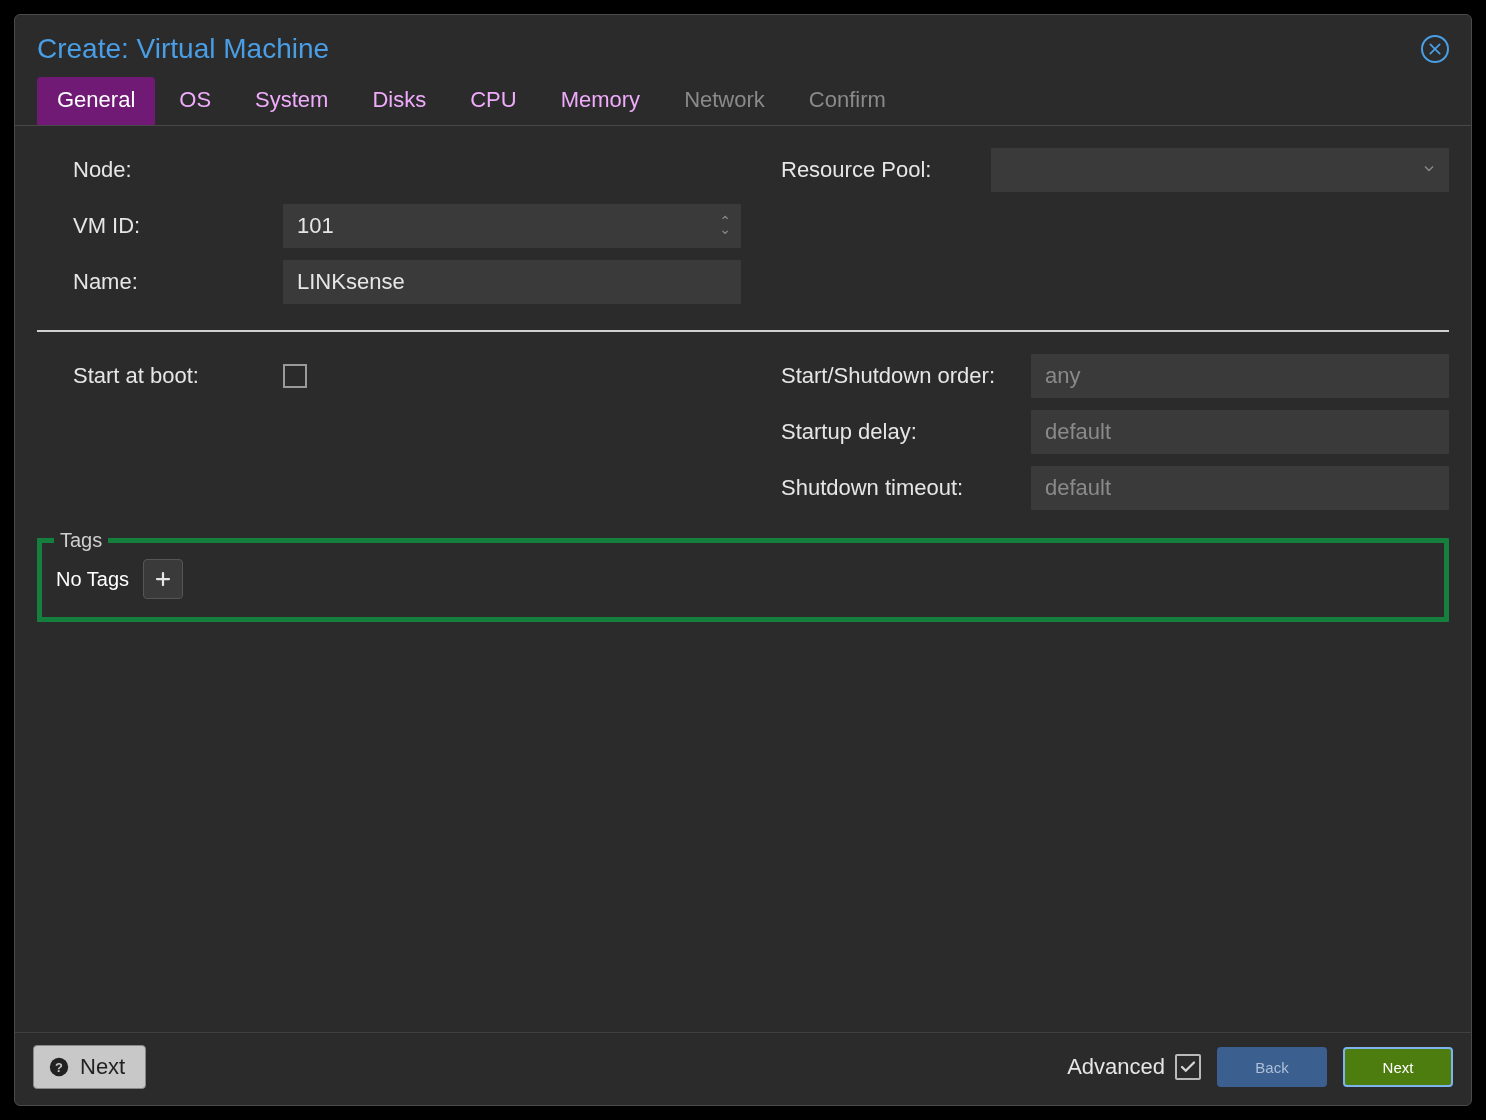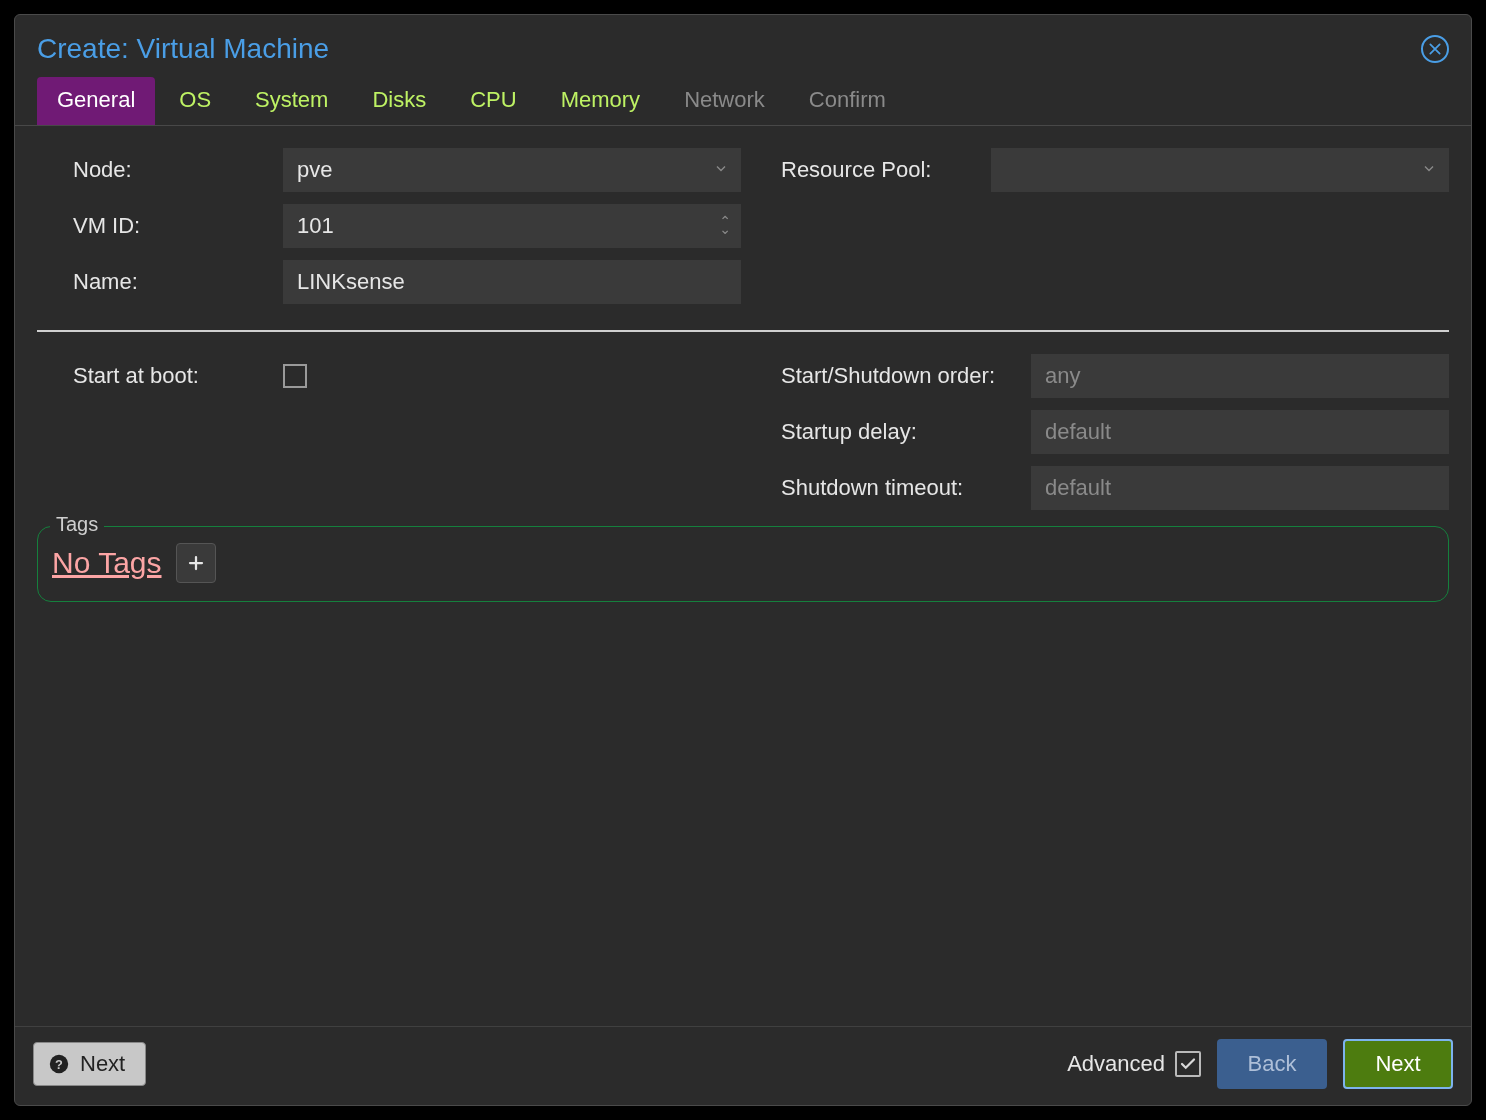--- a/index.html
+++ b/index.html
@@ -47,21 +47,21 @@
   }
   .close-btn svg { width: 14px; height: 14px; }
   .tabs {
     display: flex;
     gap: 4px;
     padding: 0 22px;
     border-bottom: 1px solid #484848;
   }
   .tab {
     padding: 10px 20px 12px 20px;
-    color: #bef264;
+    color: #f0abfc;
     font-size: 22px;
     cursor: pointer;
     border-radius: 4px 4px 0 0;
     background: transparent;
     border: none;
     font-family: inherit;
   }
   .tab.active { background: #701a75; color: #fff; }
   .tab.disabled { color: #8a8a8a; cursor: default; }
   .form-body {
@@ -130,37 +130,37 @@
     width: 24px;
     height: 24px;
     border: 2px solid #9a9a9a;
     background: transparent;
     cursor: pointer;
     display: inline-flex;
     align-items: center;
     justify-content: center;
   }
   .fieldset {
-    border: 1px solid #15803d;
-    border-radius: 14px;
+    border: 5px solid #15803d;
+    border-radius: 1px;
     padding: 16px 14px 18px 14px;
-    margin-top: 4px;
+    margin-top: 16px;
     position: relative;
   }
   .fieldset-legend {
     position: absolute;
     top: -14px;
     left: 12px;
     background: #2b2b2b;
     padding: 0 6px;
     color: #cfcfcf;
     font-size: 20px;
   }
   .tags-row { display: flex; align-items: center; gap: 14px; }
-  .no-tags { color: #fca5a5; font-size: 30px; text-decoration: underline; }
+  .no-tags { color: #ffffff; font-size: 20px; }
   .add-tag-btn {
     width: 40px;
     height: 40px;
     background: #3a3a3a;
     border: 1px solid #555;
     border-radius: 4px;
     color: #e6e6e6;
     display: flex;
     align-items: center;
     justify-content: center;
@@ -192,23 +192,23 @@
   .adv-wrap { display: flex; align-items: center; gap: 10px; color: #e6e6e6; font-size: 22px; }
   .adv-check {
     width: 26px; height: 26px;
     border: 2px solid #bababa; border-radius: 2px;
     display:flex; align-items:center; justify-content:center;
     cursor:pointer;
   }
   .adv-check svg { width:18px; height:18px; color:#d8d8d8; }
   .btn {
     min-width: 110px;
-    height: 50px;
+    height: 40px;
     border-radius: 4px;
-    font-size: 22px;
+    font-size: 15px;
     font-family: inherit;
     cursor: pointer;
     border: none;
     padding: 0 22px;
   }
   .btn-back {
     background: #3b5f8f;
     color: #aebfd8;
   }
   .btn-next {
@@ -241,28 +241,20 @@
     <button class="tab disabled">Network</button>
     <button class="tab disabled">Confirm</button>
   </div>
 
   <div class="form-body">
 
     <div class="two-col">
       <div>
         <div class="field-row">
           <div class="field-label">Node:</div>
-          <div class="select-wrap">
-            <input class="field-select" readonly="" value="pve" style="">
-            <span class="select-caret">
-              <svg width="16" height="16" viewBox="0 0 24 24">
-                  <path d="M6 9l6 6 6-6" stroke="currentColor" stroke-width="2" fill="none"></path>
-                </svg>
-            </span>
-          </div>
         </div>
         <div class="field-row">
           <div class="field-label">VM ID:</div>
           <div class="spinner-wrap">
             <input class="field-spinner" value="101" style="">
             <span class="spinner-arrows">
               <span>⌃</span>
                 <span>⌄</span>
             </span>
           </div>

